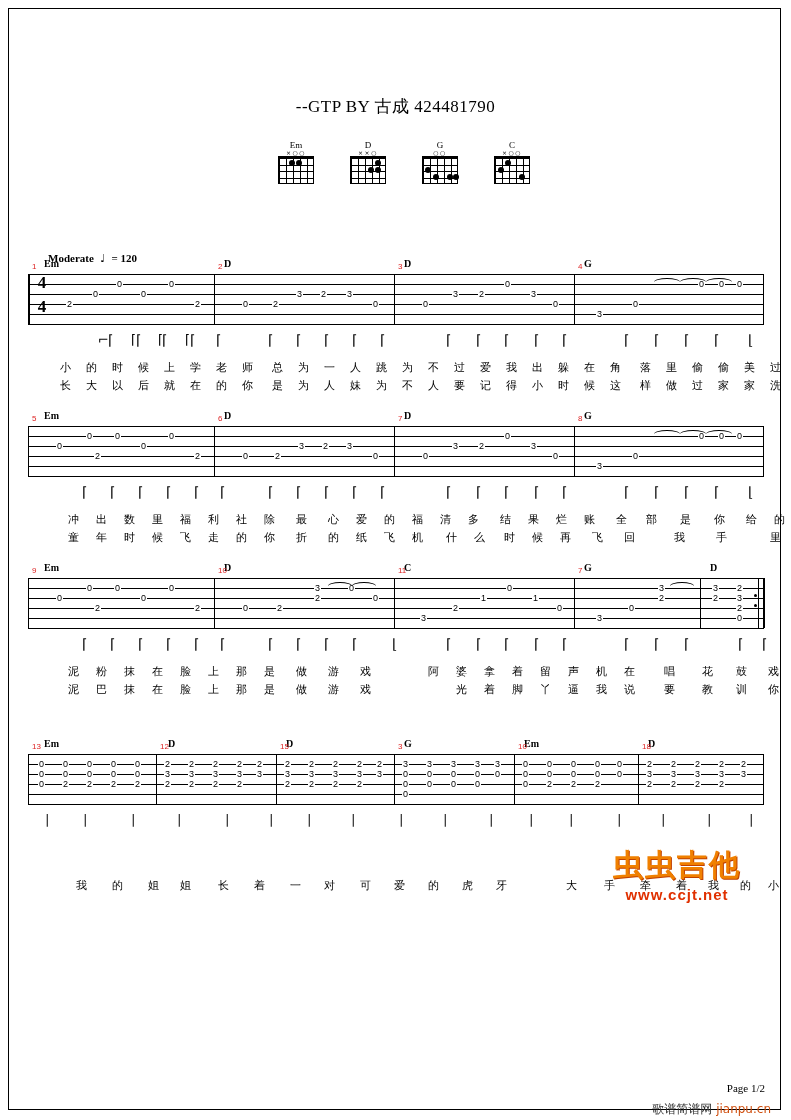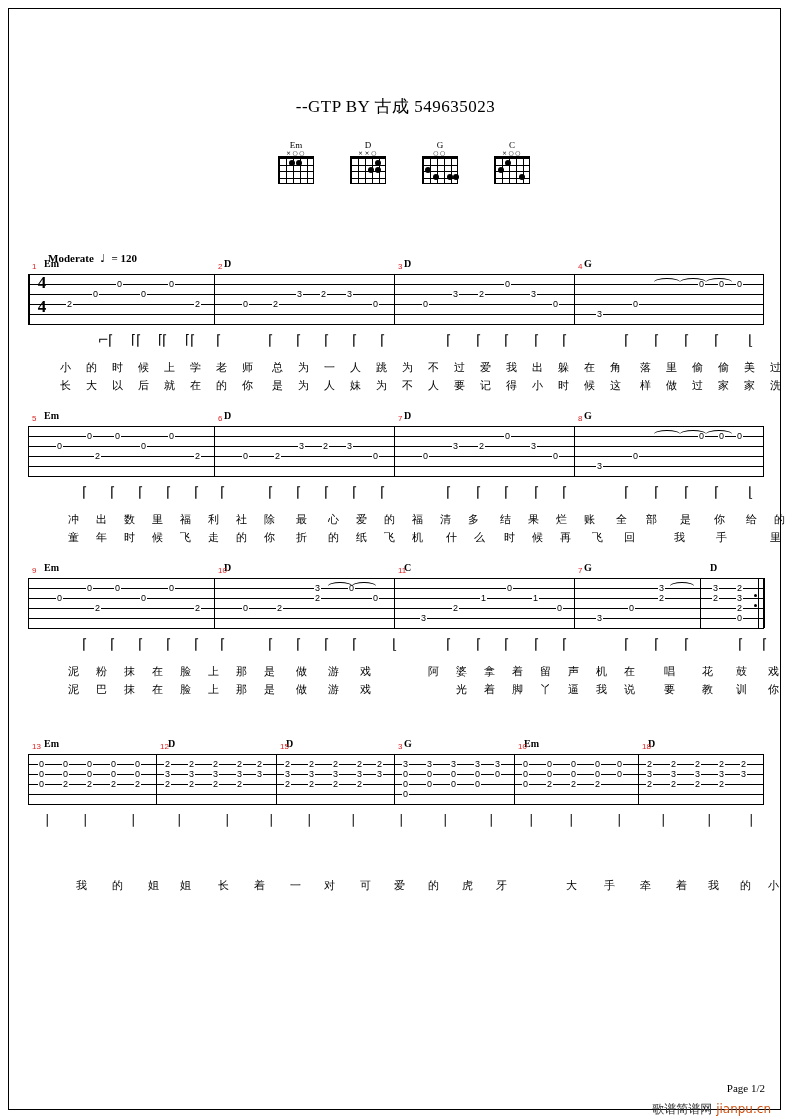--- a/index.html
+++ b/index.html
@@ -46,21 +46,21 @@
   .pagenum{position:absolute;right:26px;bottom:26px;font-size:11px;font-family:"Liberation Serif",serif;}
   .footer{position:absolute;right:20px;bottom:2px;font-size:12px;color:#d05010;font-family:"DejaVu Sans",sans-serif;}
   .footer .cn{color:#333;}
 </style>
 </head>
 <body>
 
 <div class="page">
   <div class="border"></div>
 
-  <div class="subtitle">--GTP BY 古成 549635023</div>
+  <div class="subtitle">--GTP BY 古成 424481790</div>
 
   <div class="chords">
     <div class="chordbox" style="left:272px;top:0;">
       <div class="chordname">Em</div>
       <div class="chordgrid">
         <div class="cg-marks">×○○</div>
         <div class="cg-frets"></div>
         <div class="dotwrap" style="top:6px;">
           <div class="dot" style="left:11px;top:4px;"></div>
           <div class="dot" style="left:18px;top:4px;"></div>
@@ -697,20 +697,24 @@
       <span class="lyric" style="left:536px;position:absolute;">手</span>
       <span class="lyric" style="left:572px;position:absolute;">牵</span>
       <span class="lyric" style="left:608px;position:absolute;">着</span>
       <span class="lyric" style="left:640px;position:absolute;">我</span>
       <span class="lyric" style="left:672px;position:absolute;">的</span>
       <span class="lyric" style="left:700px;position:absolute;">小</span>
 
     </div>
   </div>
 
+  <div class="logo">
+    <div class="lt">虫虫吉他</div>
+    <div class="lb">www.ccjt.net</div>
+  </div>
 
   <div class="pagenum">Page 1/2</div>
 
   <div class="footer">
     <span class="cn">歌谱简谱网</span>
     <span>jianpu.cn</span>
   </div>
 </div>
 
 </body></html>

